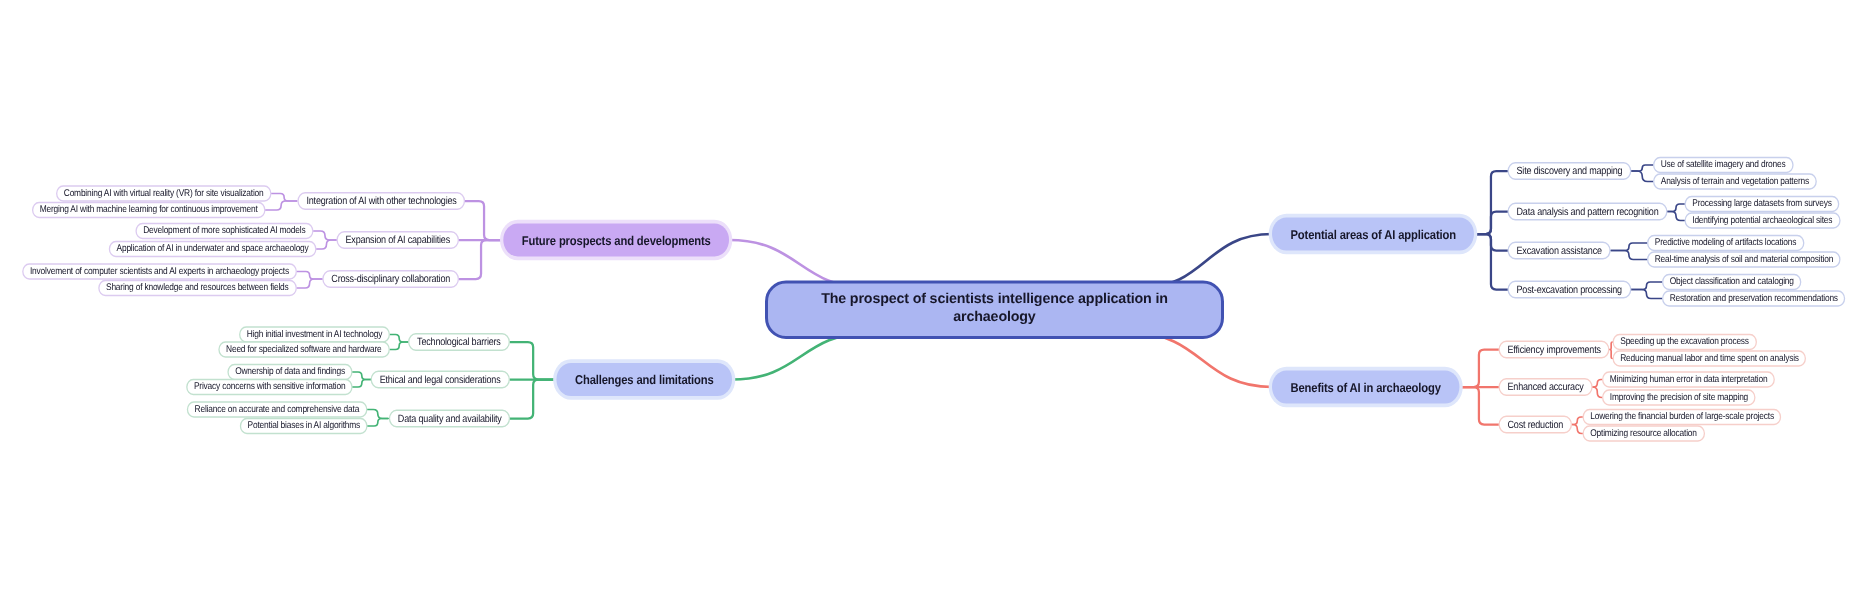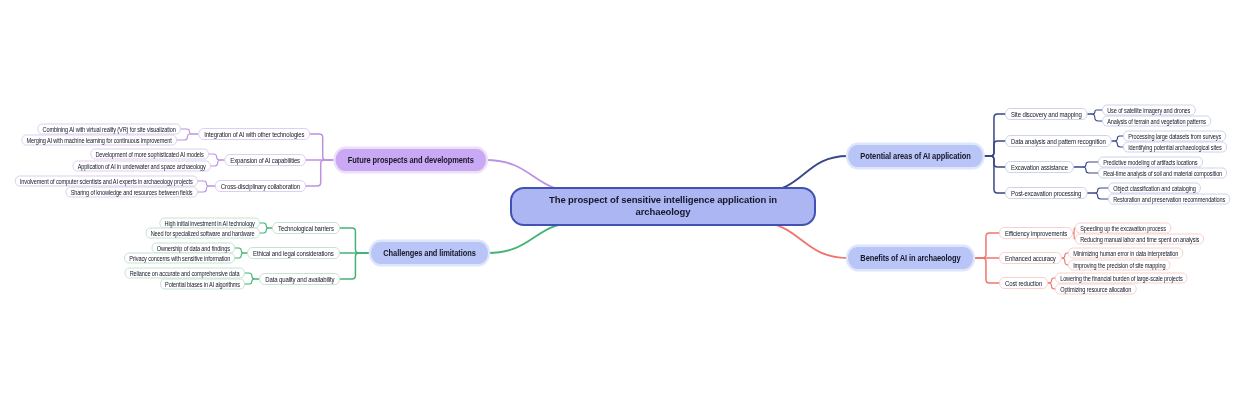--- a/index.html
+++ b/index.html
@@ -65,21 +65,21 @@
       <path d="M1073.21533203125,233 L1073.21533203125,233 Q1074.107666015625,233 1074.107666015625,232.107666015625 L1074.107666015625,228.892333984375 Q1074.107666015625,228 1075,228 L1075,228" fill="none" stroke="#f1756c" stroke-width="1.1" stroke-linecap="round"></path>
       <path d="M1073.21533203125,233 L1073.21533203125,233 Q1074.107666015625,233 1074.107666015625,233.892333984375 L1074.107666015625,238.107666015625 Q1074.107666015625,239 1075,239 L1075,239" fill="none" stroke="#f1756c" stroke-width="1.1" stroke-linecap="round"></path>
       <path d="M972.8912353515625,258 L999,258" fill="none" stroke="#f1756c" stroke-width="1.5" stroke-linecap="round"></path>
       <path d="M1061.7261962890625,258 L1062.3630981445312,258 Q1064.8630981445312,258 1064.8630981445312,255.5 L1064.8630981445312,255.5 Q1064.8630981445312,253 1067.3630981445312,253 L1068,253" fill="none" stroke="#f1756c" stroke-width="1.1" stroke-linecap="round"></path>
       <path d="M1061.7261962890625,258 L1061.7261962890625,258 Q1064.8630981445312,258 1064.8630981445312,261.13690185546875 L1064.8630981445312,261.86309814453125 Q1064.8630981445312,265 1068,265 L1068,265" fill="none" stroke="#f1756c" stroke-width="1.1" stroke-linecap="round"></path>
       <path d="M972.8912353515625,258 L982.4456176757812,258 Q985.9456176757812,258 985.9456176757812,261.5 L985.9456176757812,279.5 Q985.9456176757812,283 989.4456176757812,283 L999,283" fill="none" stroke="#f1756c" stroke-width="1.5" stroke-linecap="round"></path>
       <path d="M1048.060302734375,283 L1049.0301513671875,283 Q1051.5301513671875,283 1051.5301513671875,280.5 L1051.5301513671875,280.5 Q1051.5301513671875,278 1054.0301513671875,278 L1055,278" fill="none" stroke="#f1756c" stroke-width="1.1" stroke-linecap="round"></path>
       <path d="M1048.060302734375,283 L1048.5301513671875,283 Q1051.5301513671875,283 1051.5301513671875,286 L1051.5301513671875,286 Q1051.5301513671875,289 1054.5301513671875,289 L1055,289" fill="none" stroke="#f1756c" stroke-width="1.1" stroke-linecap="round"></path>
     </svg>
 
-  <div class="node root" id="root" style="left:510px;top:187px;">The prospect of sensitive intelligence application in archaeology</div>
+  <div class="node root" id="root" style="left:510px;top:187px;">The prospect of scientists intelligence application in archaeology</div>
 
   <div class="node branch L" id="b0" style="right: 754px; top: 160px; --bc: #bd92e2; --fill: #c9a9f3; --tint: #dccbf0; --halo: #ecdffa;">Future prospects and developments</div>
   <div class="node topic L" id="b0c0" style="right: 930px; top: 134px; --bc: #bd92e2; --fill: #c9a9f3; --tint: #dccbf0; --halo: #ecdffa;">Integration of AI with other technologies</div>
   <div class="node leaf L" style="right: 1059px; top: 129px; --bc: #bd92e2; --fill: #c9a9f3; --tint: #dccbf0; --halo: #ecdffa;">Combining AI with virtual reality (VR) for site visualization</div>
   <div class="node leaf L" style="right: 1063px; top: 140px; --bc: #bd92e2; --fill: #c9a9f3; --tint: #dccbf0; --halo: #ecdffa;">Merging AI with machine learning for continuous improvement</div>
   <div class="node topic L" id="b0c1" style="right: 934px; top: 160px; --bc: #bd92e2; --fill: #c9a9f3; --tint: #dccbf0; --halo: #ecdffa;">Expansion of AI capabilities</div>
   <div class="node leaf L" style="right: 1031px; top: 154px; --bc: #bd92e2; --fill: #c9a9f3; --tint: #dccbf0; --halo: #ecdffa;">Development of more sophisticated AI models</div>
   <div class="node leaf L" style="right: 1029px; top: 166px; --bc: #bd92e2; --fill: #c9a9f3; --tint: #dccbf0; --halo: #ecdffa;">Application of AI in underwater and space archaeology</div>
   <div class="node topic L" id="b0c2" style="right: 934px; top: 186px; --bc: #bd92e2; --fill: #c9a9f3; --tint: #dccbf0; --halo: #ecdffa;">Cross-disciplinary collaboration</div>
   <div class="node leaf L" style="right: 1042px; top: 181px; --bc: #bd92e2; --fill: #c9a9f3; --tint: #dccbf0; --halo: #ecdffa;">Involvement of computer scientists and AI experts in archaeology projects</div>

